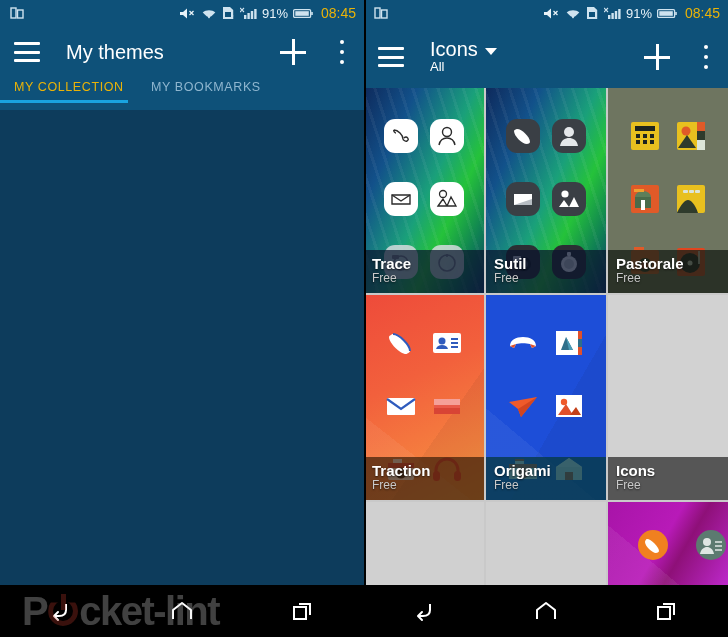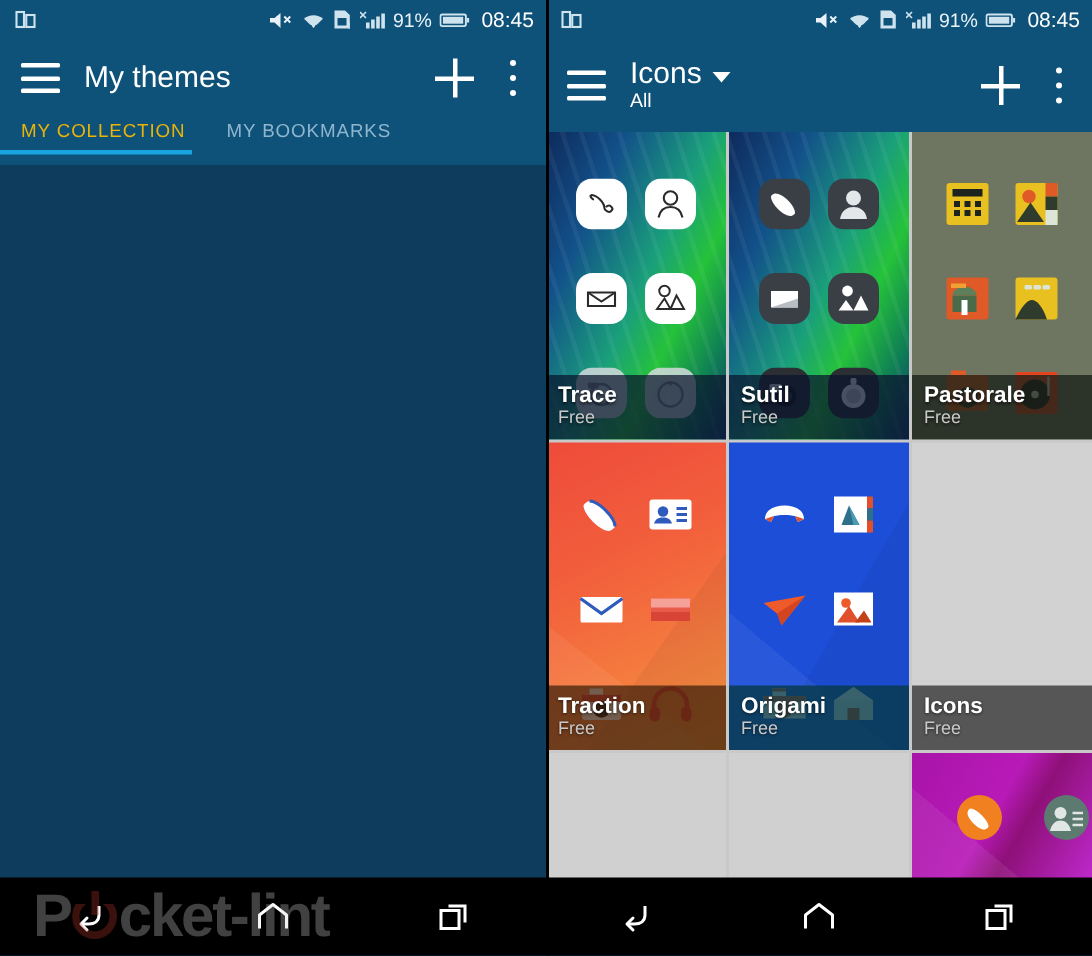--- a/index.html
+++ b/index.html
@@ -11,25 +11,25 @@
   .phone.right { width:364px; }
   .divider { position:absolute; left:364px; top:0; width:2px; height:637px; background:#000; z-index:99; }
 
   
   .statusbar { height:26px; background:#0e5179; display:flex; align-items:center;
     padding:0 8px 0 10px; color:#cfe3ef; font-size:13px; position:relative; z-index:30; }
   .sb-left { display:flex; align-items:center; gap:6px; }
   .sb-right { margin-left:auto; display:flex; align-items:center; gap:5px; }
   .sb-ico { display:inline-block; line-height:0; }
   .sb-text { font-size:13px; color:#e8f2f8; letter-spacing:0px; }
-  .sb-time { font-size:14px; color:#ffffff; margin-left:3px; }
+  .sb-time { font-size:14px; color:#eab308; margin-left:3px; }
 
   
   .actionbar { height:52px; background:#0e5179; display:flex; align-items:center;
-    padding:0 12px 0 14px; position:relative; z-index:29; }
+    padding:0 12px 0 14px; position:relative; z-index:29;gap:10px; }
   .hamburger { width:26px; height:20px; display:flex; flex-direction:column;
     justify-content:space-between; cursor:pointer; flex:0 0 auto; }
   .hamburger span { display:block; height:3px; background:#fff; border-radius:1px; }
   .ab-titlewrap { margin-left:16px; display:flex; flex-direction:column; justify-content:center; }
   .ab-title { color:#fff; font-size:20px; font-weight:400; line-height:1.05; white-space:nowrap; }
   .ab-titlerow { display:flex; align-items:center; gap:7px; }
   .caret { width:0;height:0;border-left:6px solid transparent;border-right:6px solid transparent;
     border-top:7px solid #fff; margin-top:4px; }
   .ab-sub { color:#ffffff; font-size:13px; line-height:1.2; margin-top:-1px; }
   .ab-spacer { flex:1; }

